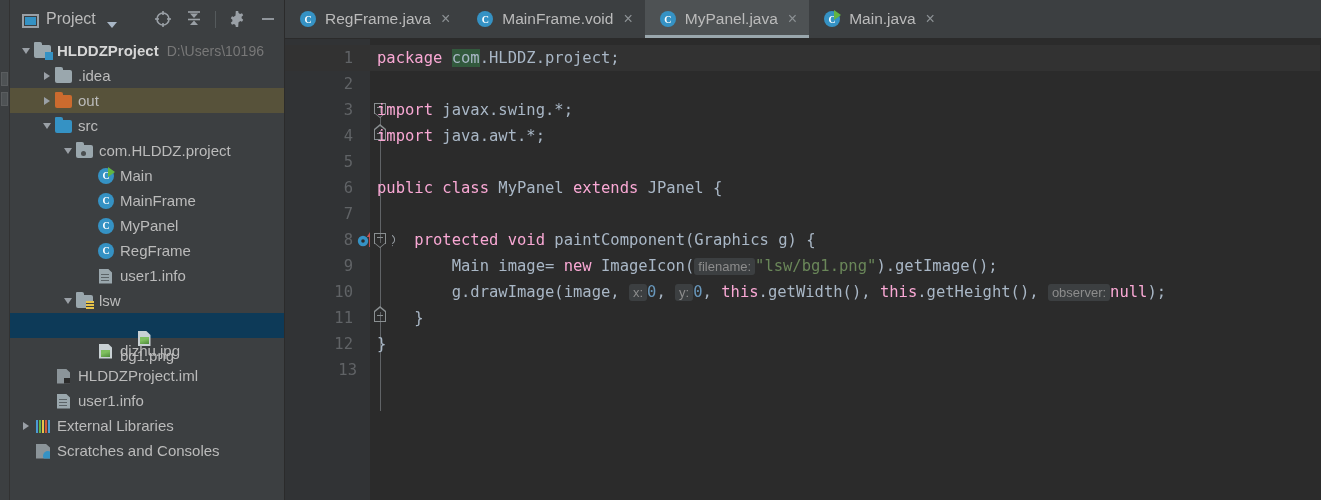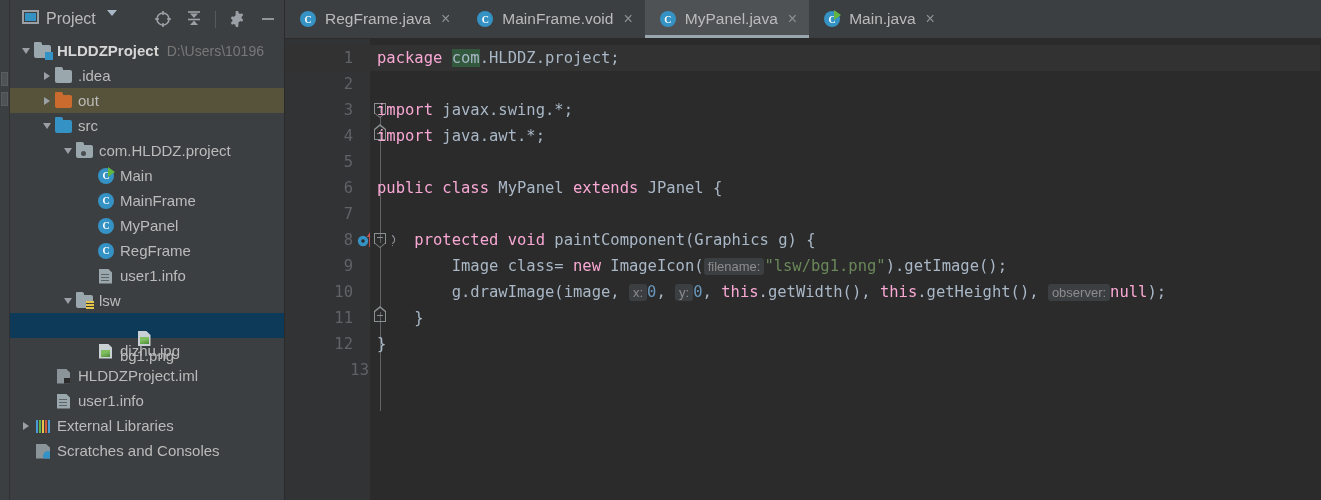--- a/index.html
+++ b/index.html
@@ -40,21 +40,21 @@
     box-sizing: border-box;
   }
   .panel-header {
     position: relative;
     height: 38px;
     background: #3c3f41;
     display: flex;
     align-items: center;
     padding-left: 12px;
   }
-  .panel-title-group { display: flex; align-items: flex-start; gap: 7px; cursor: default; }
+  .panel-title-group { display: flex; align-items: flex-end; gap: 7px; cursor: default; }
   .panel-title {
     color: #bbbbbb; font-size: 16px;
     font-family: "Liberation Sans", sans-serif;
   }
   .chevron-down-small {
     width: 0; height: 0;
     border-left: 5px solid transparent;
     border-right: 5px solid transparent;
     border-top: 6px solid #a9b7c6;
     margin-left: 4px;
@@ -623,22 +623,22 @@
         </div>
       <div class="code-lines" id="code-lines">
           <div class="cline current" style="position: absolute; left: 0px; right: 0px; top: 6px;"><span class="lno">1</span><span class="ctext"><span class="kw">package </span><span class="selbg">com</span><span>.HLDDZ.project;</span></span></div>
           <div class="cline" style="position: absolute; left: 0px; right: 0px; top: 32px;"><span class="lno">2</span><span class="ctext"></span></div>
           <div class="cline" style="position: absolute; left: 0px; right: 0px; top: 58px;"><span class="lno">3</span><span class="ctext"><span class="kw">import </span><span>javax.swing.*;</span></span></div>
           <div class="cline" style="position: absolute; left: 0px; right: 0px; top: 84px;"><span class="lno">4</span><span class="ctext"><span class="kw">import </span><span>java.awt.*;</span></span></div>
           <div class="cline" style="position: absolute; left: 0px; right: 0px; top: 110px;"><span class="lno">5</span><span class="ctext"></span></div>
           <div class="cline" style="position: absolute; left: 0px; right: 0px; top: 136px;"><span class="lno">6</span><span class="ctext"><span class="kw">public class </span><span>MyPanel </span><span class="kw">extends </span><span>JPanel {</span></span></div>
           <div class="cline" style="position: absolute; left: 0px; right: 0px; top: 162px;"><span class="lno">7</span></div>
           <div class="cline" style="position: absolute; left: 0px; right: 0px; top: 188px;"><span class="lno">8</span><span class="ctext"><span>    </span><span class="kw">protected void </span><span>paintComponent(Graphics g) {</span></span></div>
-          <div class="cline" style="position: absolute; left: 0px; right: 0px; top: 214px;"><span class="lno">9</span><span class="ctext"><span>        Image class= </span><span class="kw">new </span><span>ImageIcon(</span><span class="hintparam">filename:</span><span class="str">"lsw/bg1.png"</span><span>).getImage();</span></span></div>
+          <div class="cline" style="position: absolute; left: 0px; right: 0px; top: 214px;"><span class="lno">9</span><span class="ctext"><span>        Main image= </span><span class="kw">new </span><span>ImageIcon(</span><span class="hintparam">filename:</span><span class="str">"lsw/bg1.png"</span><span>).getImage();</span></span></div>
           <div class="cline" style="position: absolute; left: 0px; right: 0px; top: 240px;"><span class="lno">10</span><span class="ctext"><span>        g.drawImage(image, </span><span class="hintparam">x:</span><span class="num">0</span><span>, </span><span class="hintparam">y:</span><span class="num">0</span><span>, </span><span class="kw">this</span><span>.getWidth(), </span><span class="kw">this</span><span>.getHeight(), </span><span class="hintparam">observer:</span><span class="kw">null</span><span>);</span></span></div>
           <div class="cline" style="position: absolute; left: 0px; right: 0px; top: 266px; padding-left: 28px;"><span class="lno">11</span><span class="ctext"><span>    }</span></span></div>
           <div class="cline" style="position: absolute; left: 0px; right: 0px; top: 292px;"><span class="lno">12</span><span class="ctext"><span>}</span></span></div>
-          <div class="cline" style="position: absolute; left: 16px; right: 0px; top: 318px;"><span class="lno">13</span><span class="ctext"></span></div>
+          <div class="cline" style="position: absolute; left: 4px; right: 0px; top: 318px;"><span class="lno">13</span><span class="ctext"></span></div>
         </div>
     </div>
     <div class="right-edge"></div>
   </div>
 </div>
 
 </body></html>

